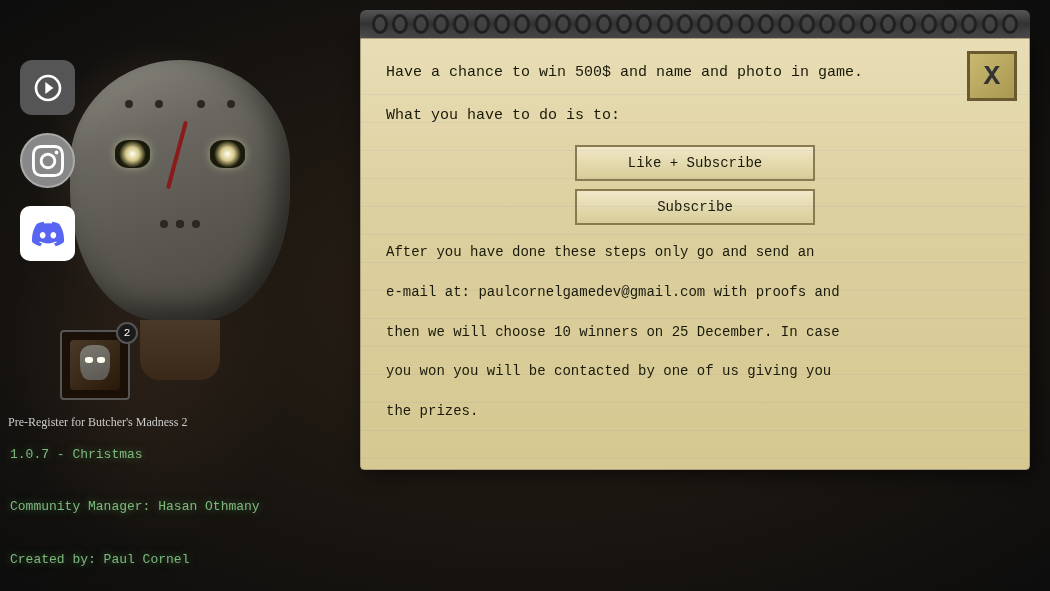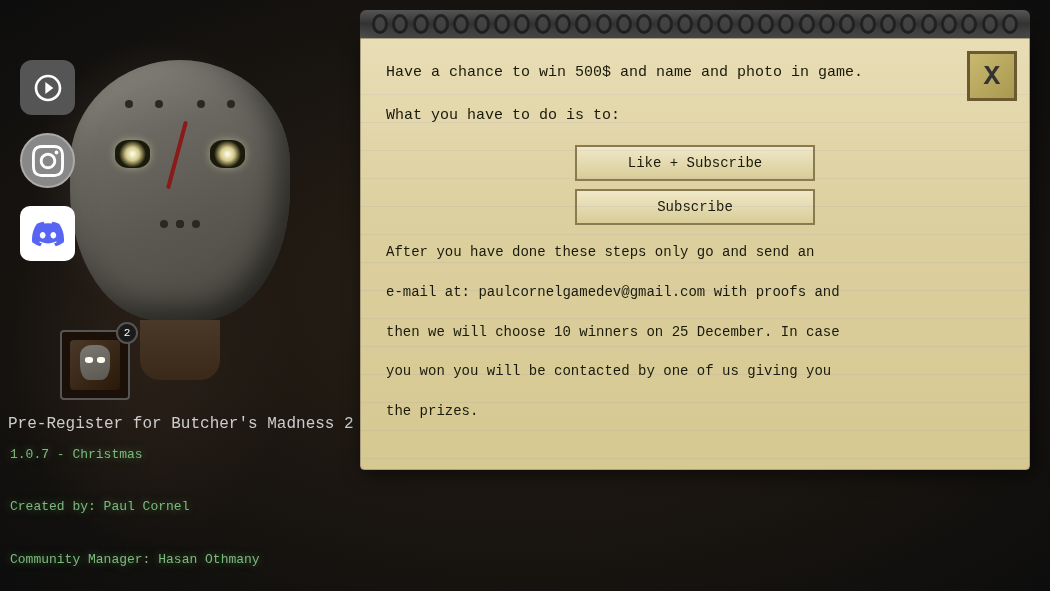--- a/index.html
+++ b/index.html
@@ -205,22 +205,22 @@
       display: flex;
       align-items: center;
       justify-content: center;
     }
 
     .game-reg-text {
       position: absolute;
       left: 8px;
       top: 415px;
       color: #ccc;
-      font-family: Liberation Mono, monospace;
-      font-size: 16px;
+      font-family: Liberation Serif, serif;
+      font-size: 12px;
       z-index: 10;
       white-space: nowrap;
     }
 
     
     .notebook {
       position: absolute;
       right: 20px;
       top: 10px;
       width: 670px;
@@ -457,15 +457,15 @@
     <p class="notebook-text">After you have done these steps only go and send an</p>
     <p class="notebook-text">e-mail at: paulcornelgamedev@gmail.com with proofs and</p>
     <p class="notebook-text">then we will choose 10 winners on 25 December. In case</p>
     <p class="notebook-text">you won you will be contacted by one of us giving you</p>
     <p class="notebook-text">the prizes.</p>
   </div>
 </div>
 
 <div class="bottom-info">
   <div class="bottom-text">1.0.7 - Christmas</div>
+  <div class="bottom-text">Community Manager: Hasan Othmany</div>
   <div class="bottom-text">Created by: Paul Cornel</div>
-  <div class="bottom-text">Community Manager: Hasan Othmany</div>
 </div>
 
 </body></html>

